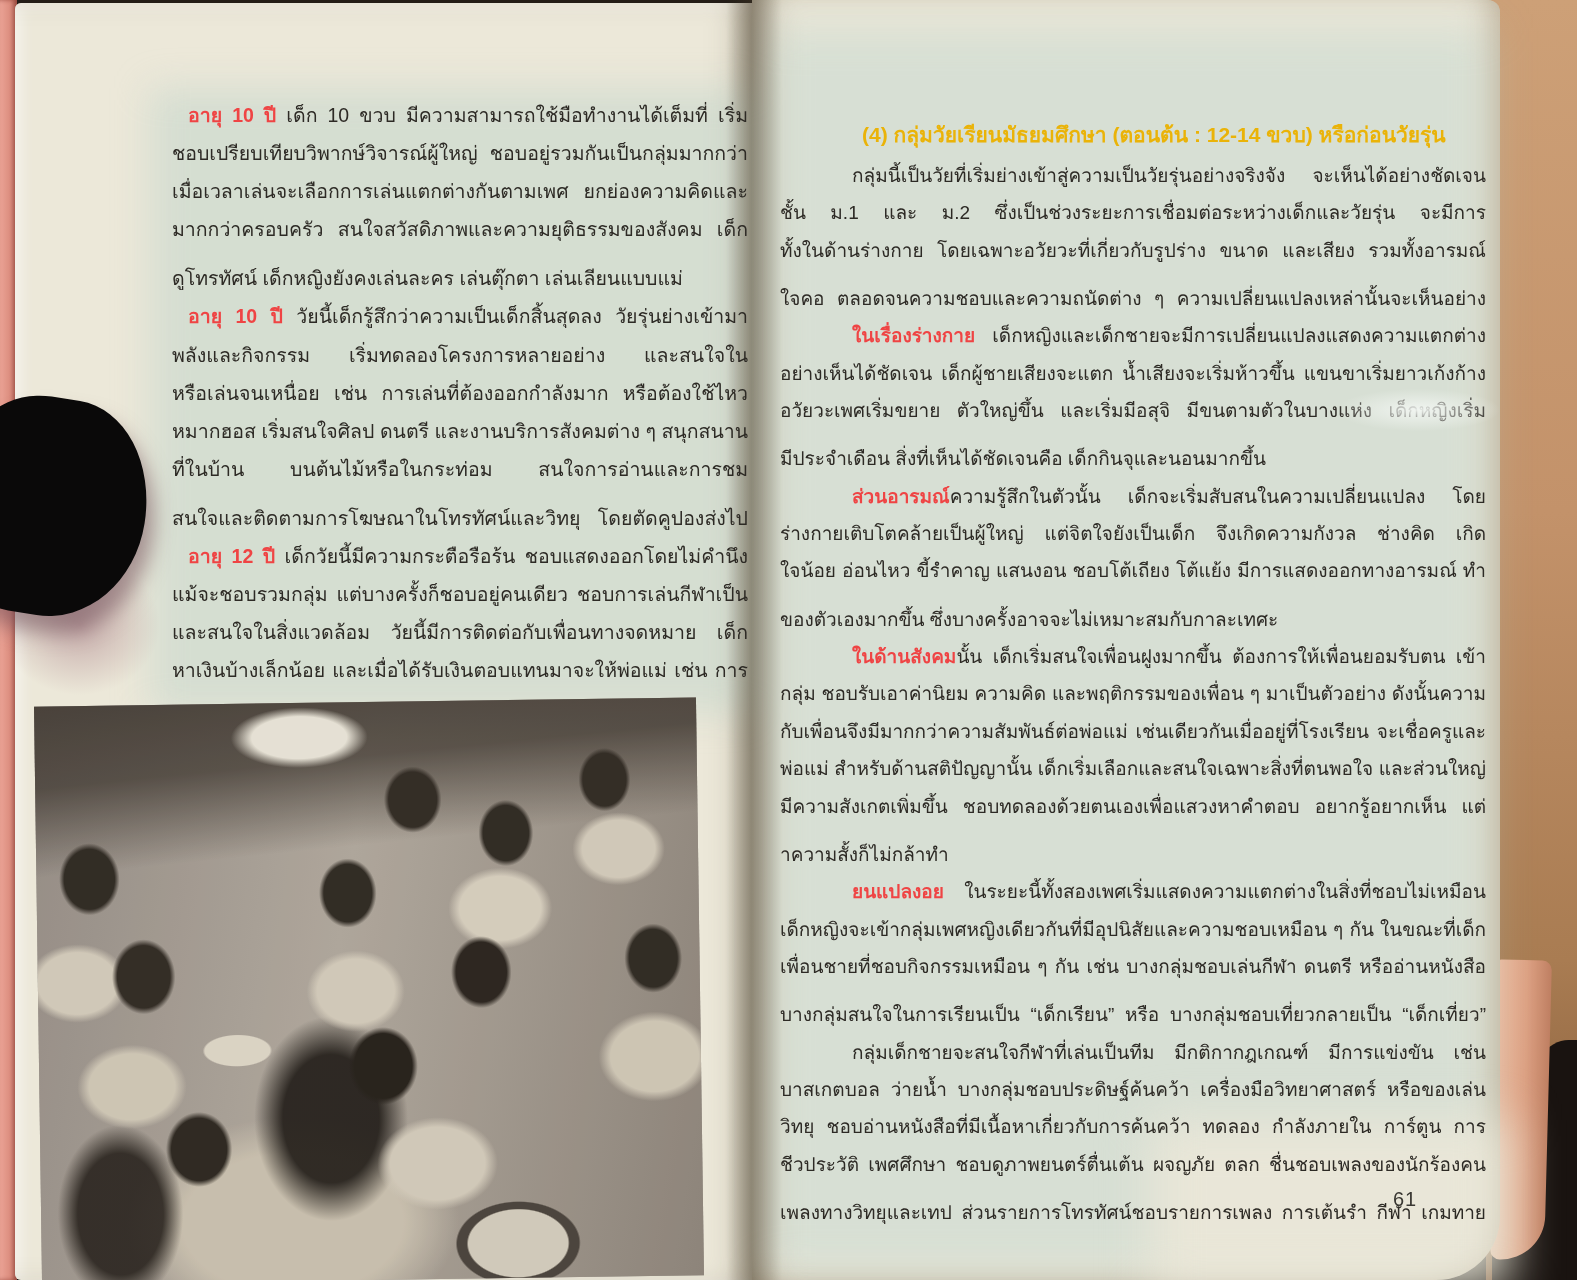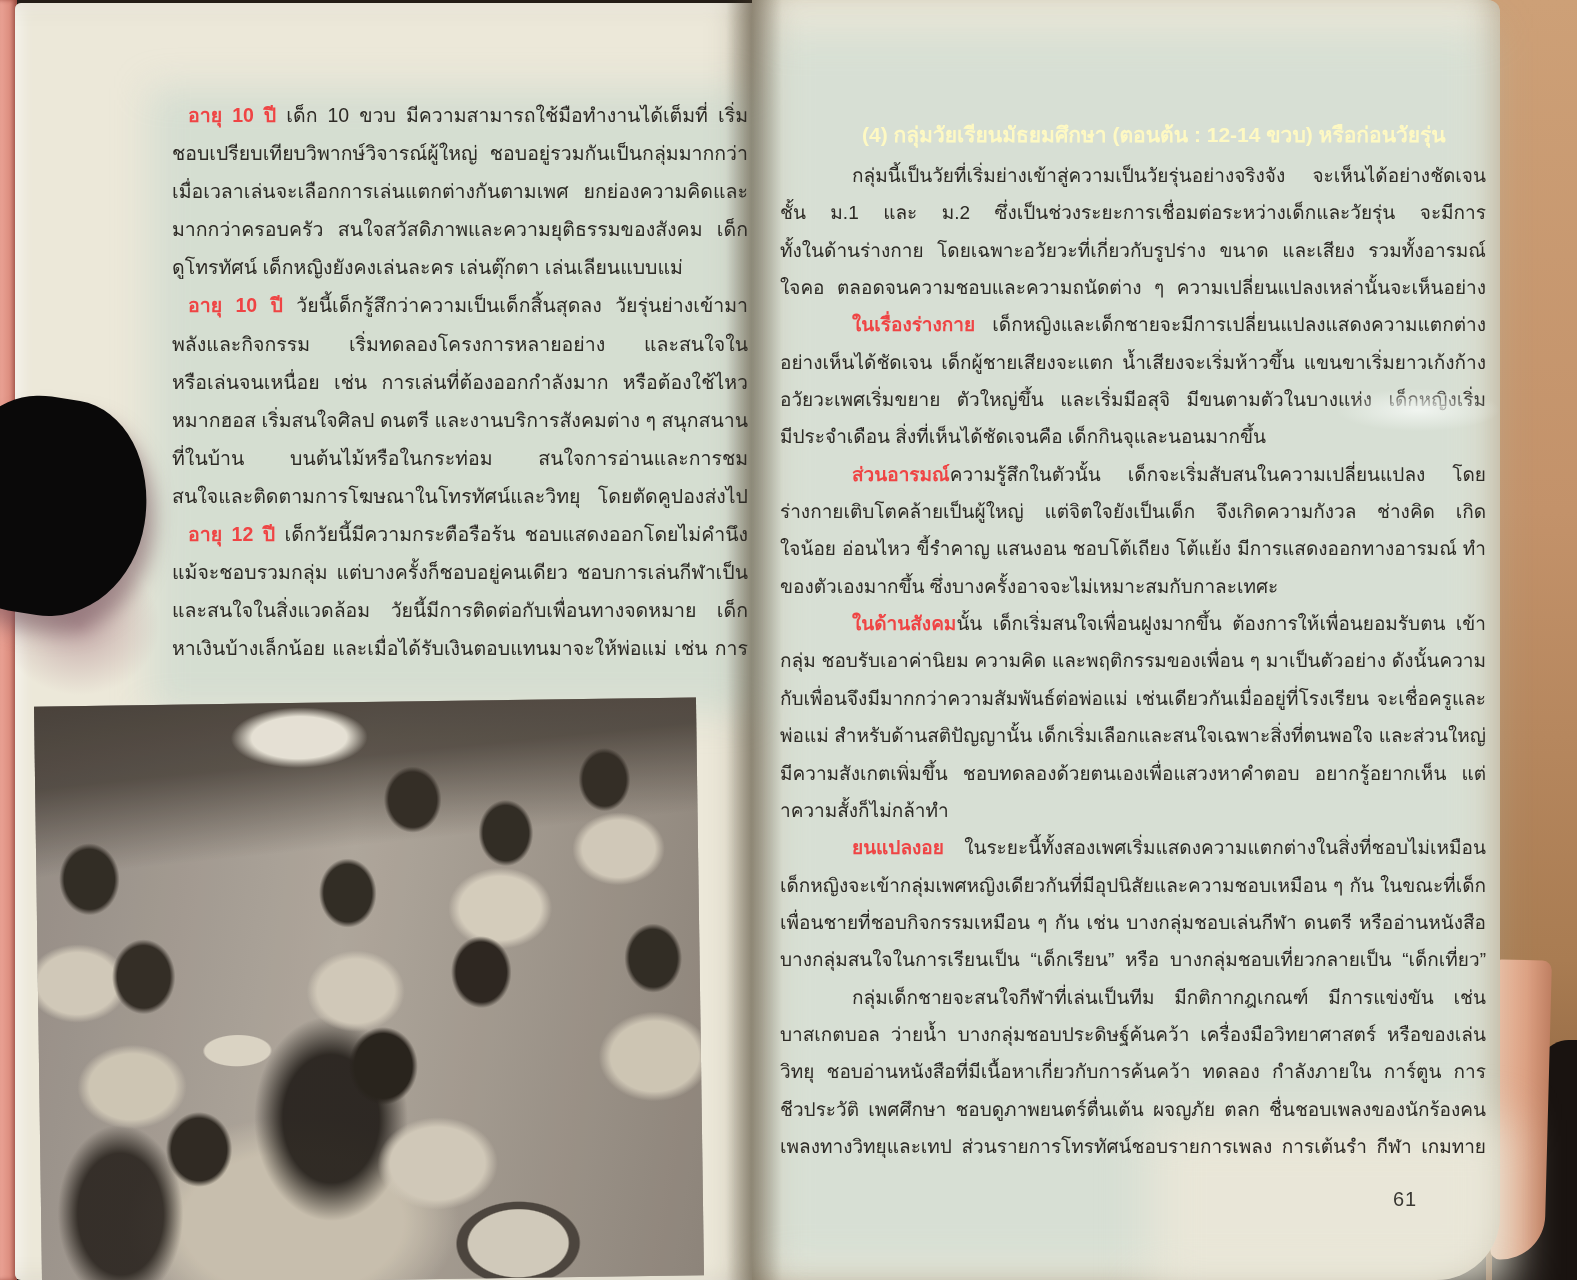--- a/index.html
+++ b/index.html
@@ -38,30 +38,30 @@
   .tint-left{left:150px;top:88px;width:600px;height:625px;
           background:rgba(176,206,198,.38);filter:blur(18px);}
   .tint-right{left:768px;top:28px;width:722px;height:1244px;
           background:rgba(181,211,205,.36);filter:blur(22px);}
   .tint-right-bottom{left:1150px;top:1120px;width:360px;height:170px;
           background:rgba(236,231,216,.85);filter:blur(24px);z-index:1;}
 
   
   .textcol{z-index:3;color:#2d2a25;}
   .line{position:relative;overflow:hidden;text-align:justify;text-align-last:justify;}
-  .line.last{text-align-last:left;}
+  .line.last{text-align-last:left;margin-top:11px;}
   .line b{font-weight:bold;color:#ef4444;margin-top:32px;}
   .left-text{left:172px;top:96px;width:576px;}
   .left-text .line{height:38.1px;line-height:38px;font-size:19.5px;}
   .left-text .para{padding-left:16px;}
   .right-text{left:780px;top:157px;width:706px;}
   .right-text .line{height:37.35px;line-height:37px;font-size:19px;}
   .right-text .para{padding-left:72px;}
   .heading{left:862px;top:118px;width:640px;font-size:21px;font-weight:bold;
-           color:#fef9c3;z-index:3;}
+           color:#eab308;z-index:3;}
   .pagenum{left:1393px;top:1188px;font-size:20px;color:#3a3833;z-index:3;letter-spacing:1px;}
 
   
   .photo{left:38px;top:702px;width:662px;height:578px;overflow:hidden;z-index:2;
     transform:rotate(-0.8deg);background-color:#a49d94;
     background-image:
       radial-gradient(ellipse 92px 62px at 72% 94%, #d9d3c4 0 54%, #46403a 56% 66%, transparent 68%),
       radial-gradient(ellipse 56px 26px at 30% 60%, #e4decf 0 58%, transparent 62%),
       radial-gradient(ellipse 42px 50px at 8% 30%,  #29251f 0 60%, transparent 72%),
       radial-gradient(ellipse 44px 52px at 16% 47%, #2b2620 0 60%, transparent 72%),

